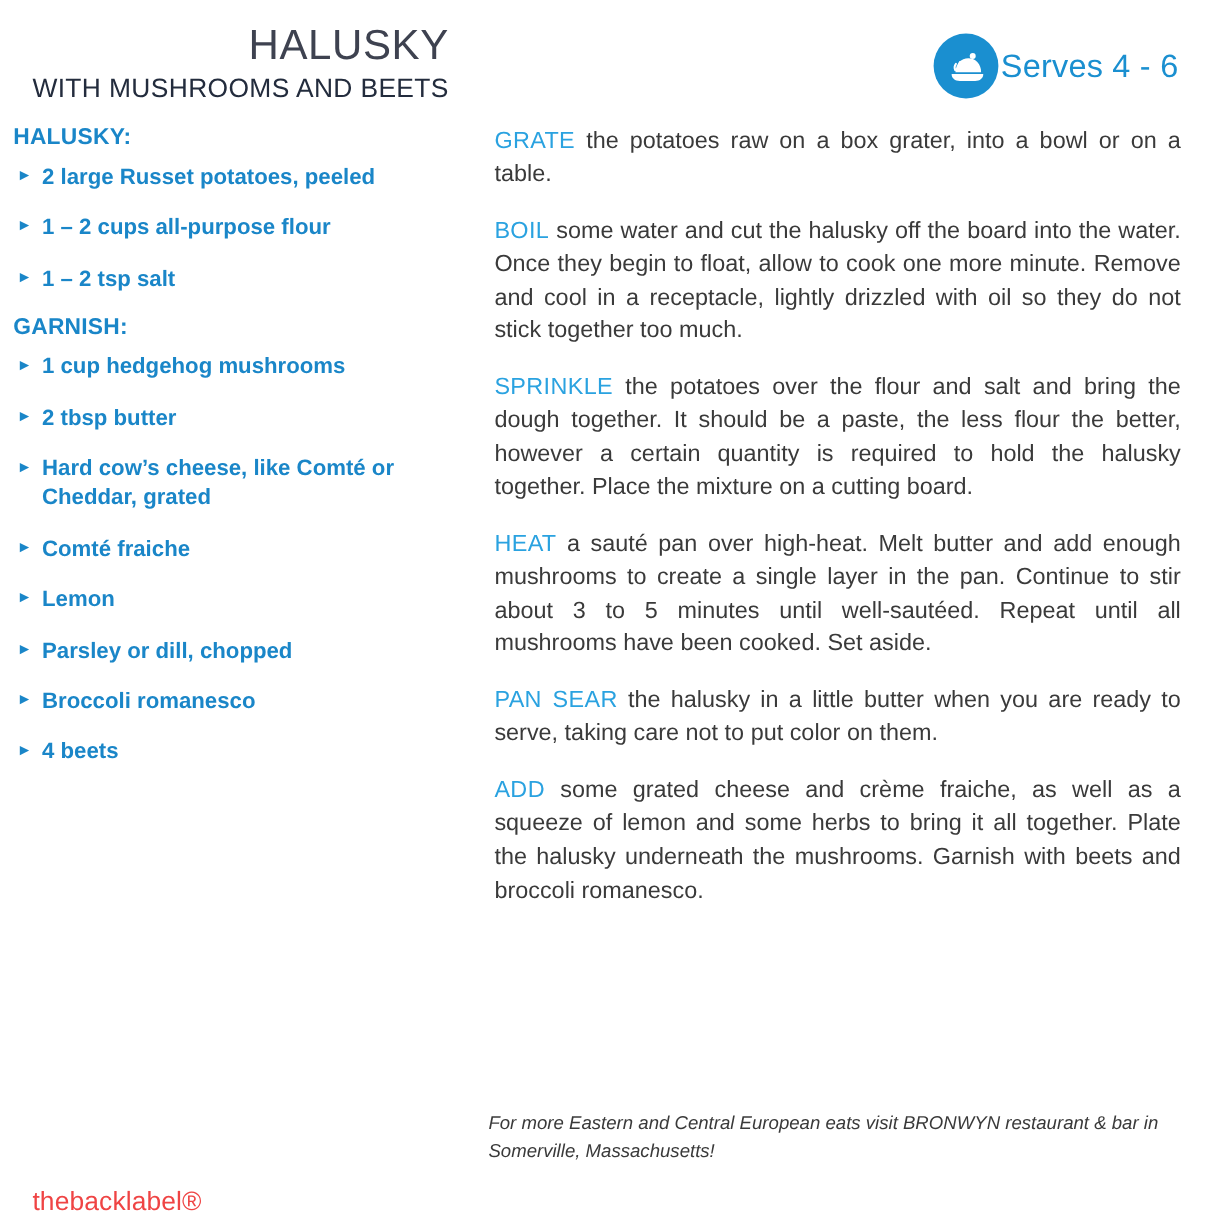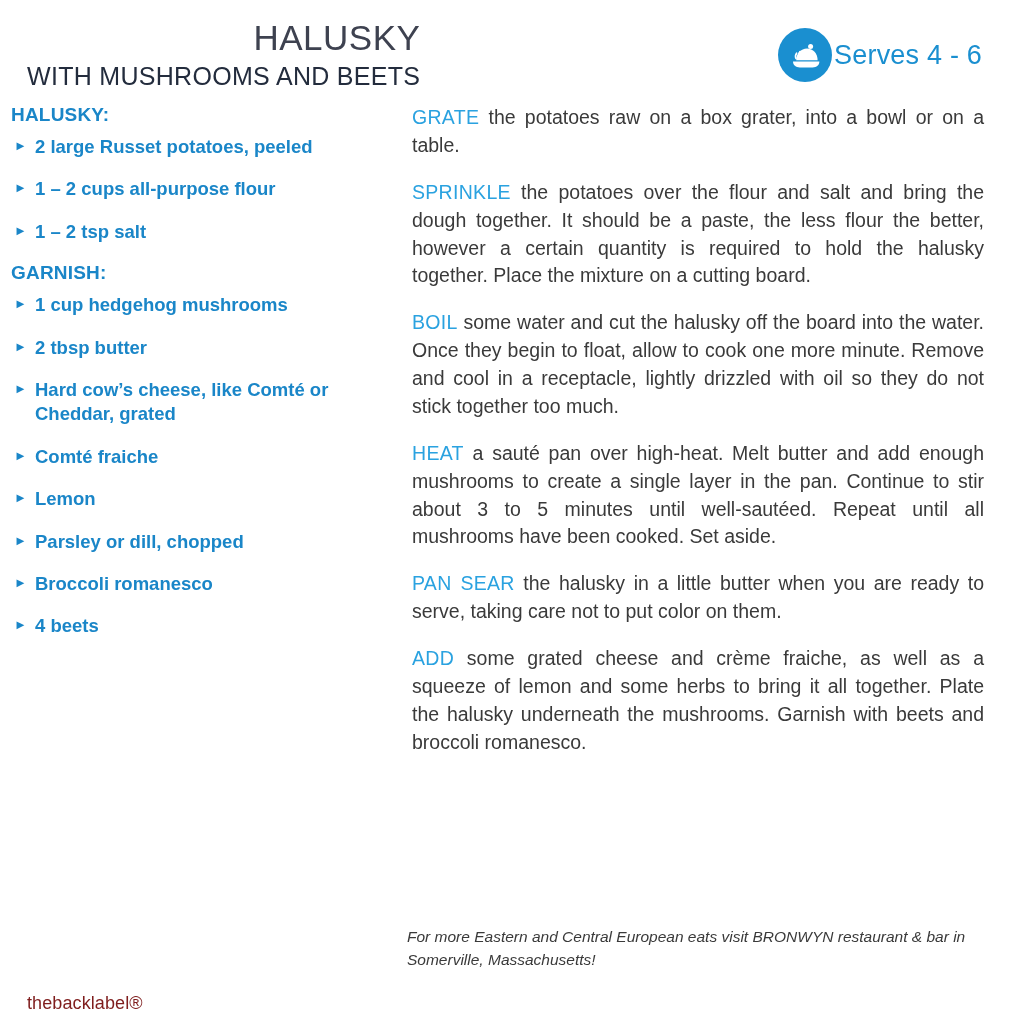--- a/index.html
+++ b/index.html
@@ -39,21 +39,21 @@
   .recipe-title {
     font-size: 35px;
     font-weight: 300;
     letter-spacing: 0.5px;
     color: #3e4250;
     line-height: 1.12;
     margin: 0;
     white-space: nowrap;
   }
   .recipe-subtitle {
-    font-size: 25px;
+    font-size: 22px;
     font-weight: 400;
     letter-spacing: 0.3px;
     color: #232c3d;
     line-height: 1.2;
     margin: 4px 0 0 0;
     white-space: nowrap;
   }
 
   .serves-block {
     position: absolute;
@@ -163,23 +163,23 @@
     font-style: italic;
     line-height: 1.5;
     color: #3a3a3a;
   }
 
   
   .brand {
     position: absolute;
     left: 27px;
     bottom: 10px;
-    font-size: 18px;
+    font-size: 22px;
     font-weight: 300;
-    color: #7f1d1d;
+    color: #ef4444;
     letter-spacing: 0.1px;
   }
 </style>
 </head>
 <body>
 
 <div class="card">
 
   <div class="header">
 
@@ -265,26 +265,26 @@
           </li>
         </ul>
       </div>
     </div>
 
     <div class="col-right">
       <p class="step">
         <span class="kw">GRATE</span><span> the potatoes raw on a box grater, into a bowl or on a table.</span>
       </p>
       <p class="step">
+        <span class="kw">BOIL</span><span> some water and cut the halusky off the board into the water. Once they begin to float, allow to cook one more minute. Remove and cool in a receptacle, lightly drizzled with oil so they do not stick together too much.</span>
+      </p>
+      <p class="step">
         <span class="kw">SPRINKLE</span><span> the potatoes over the flour and salt and bring the dough together. It should be a paste, the less flour the better, however a certain quantity is required to hold the halusky together. Place the mixture on a cutting board.</span>
       </p>
       <p class="step">
-        <span class="kw">BOIL</span><span> some water and cut the halusky off the board into the water. Once they begin to float, allow to cook one more minute. Remove and cool in a receptacle, lightly drizzled with oil so they do not stick together too much.</span>
-      </p>
-      <p class="step">
         <span class="kw">HEAT</span><span> a sauté pan over high-heat. Melt butter and add enough mushrooms to create a single layer in the pan. Continue to stir about 3 to 5 minutes until well-sautéed. Repeat until all mushrooms have been cooked. Set aside.</span>
       </p>
       <p class="step">
         <span class="kw">PAN SEAR</span><span> the halusky in a little butter when you are ready to serve, taking care not to put color on them.</span>
       </p>
       <p class="step">
         <span class="kw">ADD</span><span> some grated cheese and crème fraiche, as well as a squeeze of lemon and some herbs to bring it all together. Plate the halusky underneath the mushrooms. Garnish with beets and broccoli romanesco.</span>
       </p>
     </div>
   </div>

